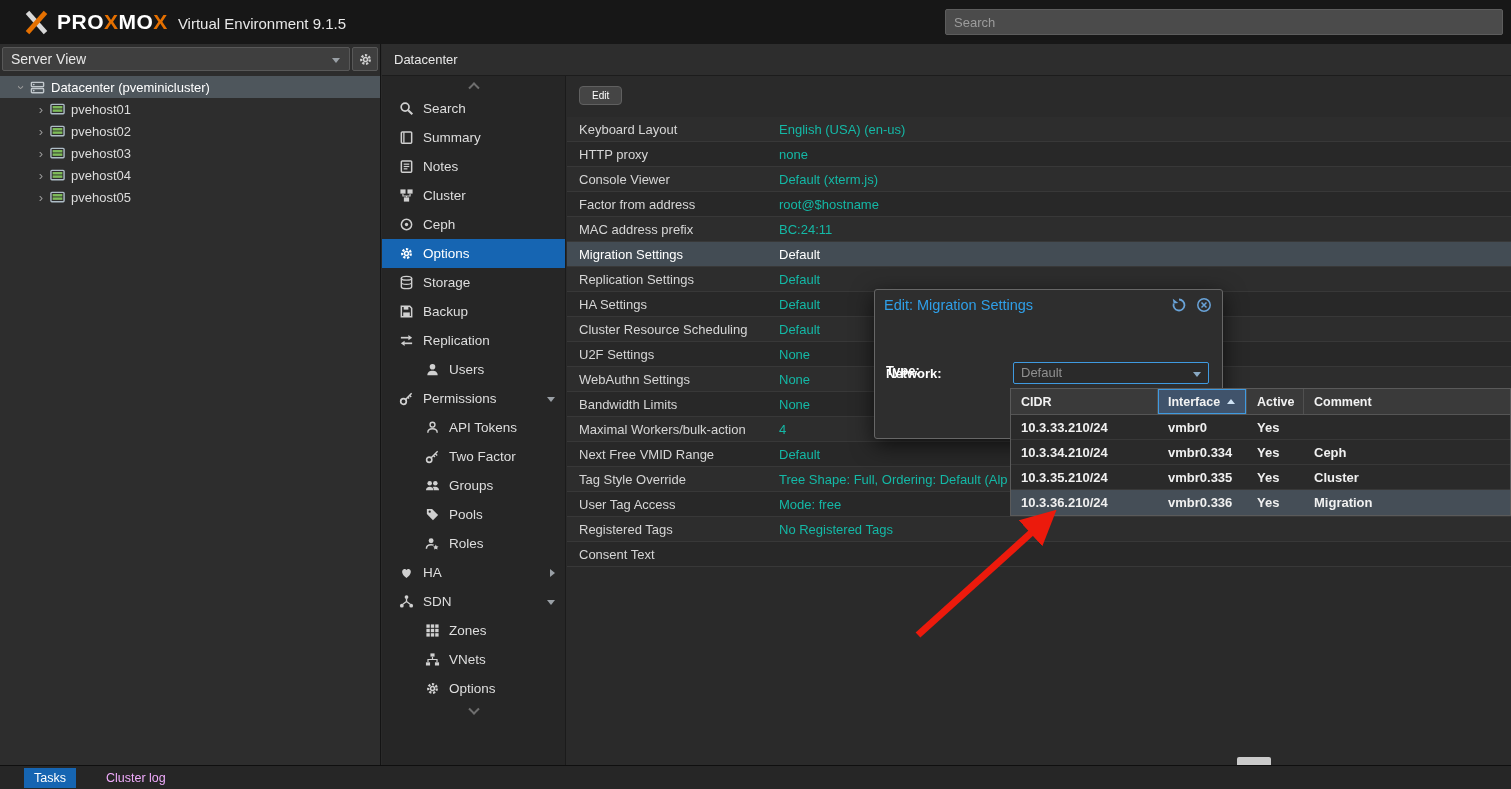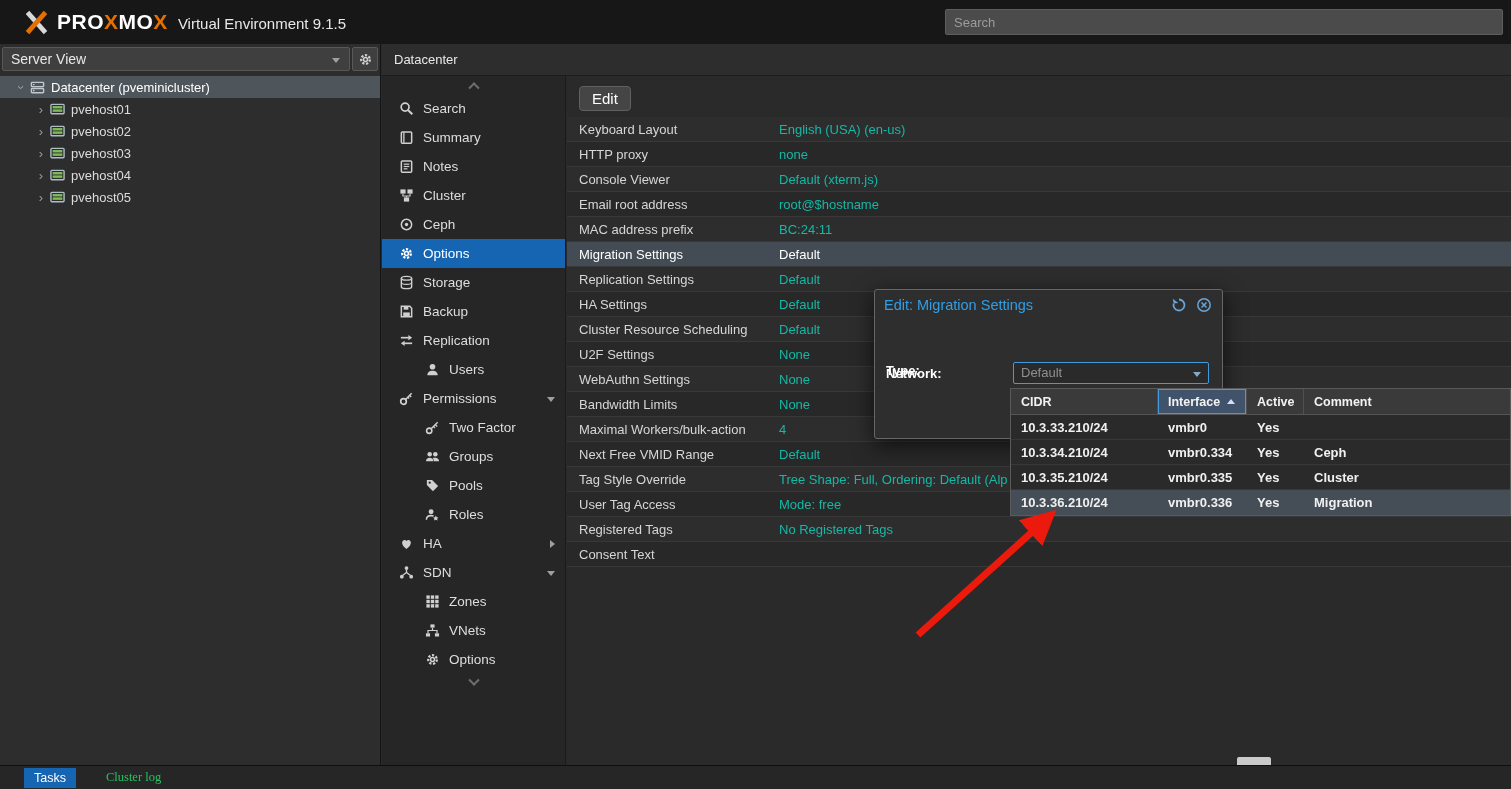--- a/index.html
+++ b/index.html
@@ -47,21 +47,21 @@
   .nav-item .ico { margin-right:9px; color:#d0d0d0; }
   .nav-item.lvl1 { padding-left:43px; }
   .nav-item.sel { background:#1665b2; color:#fff; }
   .nav-item.sel .ico { color:#fff; }
   .caret { display:none; position:absolute; right:10px; top:50%; }
   .caret.caret-down { display:block; width:0; height:0; border-left:4px solid transparent; border-right:4px solid transparent; border-top:5px solid #9aa0a6; margin-top:-2px; }
   .caret.caret-right { display:block; width:0; height:0; border-top:4px solid transparent; border-bottom:4px solid transparent; border-left:5px solid #9aa0a6; margin-top:-4px; }
 
   
   .main { position:absolute; left:567px; top:76px; right:0; bottom:24px; background:#2a2a2a; }
-  .edit-btn { position:absolute; left:12px; top:10px; background:#454545; border:1px solid #606060; border-radius:4px; color:#fff; font-size:15px; padding:3px 12px; }
+  .edit-btn { position:absolute; left:12px; top:10px; background:#454545; border:1px solid #606060; border-radius:4px; color:#fff; font-size:10px; padding:3px 12px; }
   .opt-table { position:absolute; left:0; right:0; top:41px; }
   .opt-row { display:flex; align-items:center; height:25px; border-bottom:1px solid #383838; font-size:13px; }
   .opt-row:nth-of-type(odd) { background:#2d2d2d; }
   .opt-row:nth-of-type(even) { background:#282828; }
   .opt-row.sel { background:#434c54; }
   .opt-row.sel .opt-name, .opt-row.sel .opt-val { color:#fff; }
   .opt-name { width:200px; padding-left:12px; color:#d6d6d6; white-space:nowrap; overflow:hidden; }
   .opt-val { flex:1; padding-left:12px; color:#14b8a6; white-space:nowrap; overflow:hidden; }
 
   
@@ -99,21 +99,21 @@
 
   
   .arrow-svg { position:absolute; left:890px; top:495px; width:185px; height:165px; z-index:8; pointer-events:none; }
 
   
   .partial-widget { position:absolute; left:1237px; top:757px; width:34px; height:11px; background:#cacaca; border-radius:2px; z-index:1; }
 
   
   .statusbar { position:absolute; left:0; right:0; bottom:0; height:24px; background:#262626; border-top:1px solid #0f0f0f; display:flex; align-items:center; padding-left:24px; gap:30px; z-index:2; }
   .tab-tasks { background:#1665b2; color:#fff; font-size:12.5px; padding:3px 10px; }
-  .tab-clusterlog { color:#22c55e; font-size:12.5px;font-family:Liberation Serif, serif; }
+  .tab-clusterlog { color:#f0abfc; font-size:12.5px; }
 </style>
 </head>
 <body>
 
 <div class="screen">
 
   <div class="header">
     <svg class="logo-mark" viewBox="0 0 24 24">
       <path d="M4 3 L20 21" stroke="#d8d8d8" stroke-width="4.2"></path>
       <path d="M20 3 L4 21" stroke="#e57000" stroke-width="4.2"></path>
@@ -348,20 +348,30 @@
           <span class="ico">
             <svg viewBox="0 0 16 16">
               <circle cx="4.8" cy="11.2" r="3" fill="none" stroke="currentColor" stroke-width="1.8"></circle>
               <path d="M7 9l6.5-6.5M11 4.5l2 2M9.2 6.3l1.6 1.6" stroke="currentColor" stroke-width="1.6" fill="none"></path>
             </svg>
           </span>
           <span class="lbl">Permissions</span>
           <span class="caret caret-down"></span>
         </div>
 
+        <div class="nav-item lvl1">
+          <span class="ico">
+            <svg viewBox="0 0 16 16">
+              <circle cx="8" cy="5" r="2.6" fill="none" stroke="currentColor" stroke-width="1.5"></circle>
+              <path d="M3 13.5c0-2.8 2.2-4.2 5-4.2s5 1.4 5 4.2" fill="none" stroke="currentColor" stroke-width="1.5"></path>
+            </svg>
+          </span>
+          <span class="lbl">API Tokens</span>
+
+        </div>
 
         <div class="nav-item lvl1">
           <span class="ico">
             <svg viewBox="0 0 16 16">
               <circle cx="4.5" cy="11.5" r="2.8" fill="none" stroke="currentColor" stroke-width="1.7"></circle>
               <path d="M6.6 9.4L13.5 2.5M11 5l2 2M9 7l1.6 1.6" stroke="currentColor" stroke-width="1.5" fill="none"></path>
             </svg>
           </span>
           <span class="lbl">Two Factor</span>
 
@@ -487,21 +497,21 @@
           <span class="opt-name">HTTP proxy</span>
           <span class="opt-val">none</span>
         </div>
 
         <div class="opt-row">
           <span class="opt-name">Console Viewer</span>
           <span class="opt-val">Default (xterm.js)</span>
         </div>
 
         <div class="opt-row">
-          <span class="opt-name">Email root address</span>
+          <span class="opt-name">Factor from address</span>
           <span class="opt-val">root@$hostname</span>
         </div>
 
         <div class="opt-row">
           <span class="opt-name">MAC address prefix</span>
           <span class="opt-val">BC:24:11</span>
         </div>
 
         <div class="opt-row sel">
           <span class="opt-name">Migration Settings</span>

